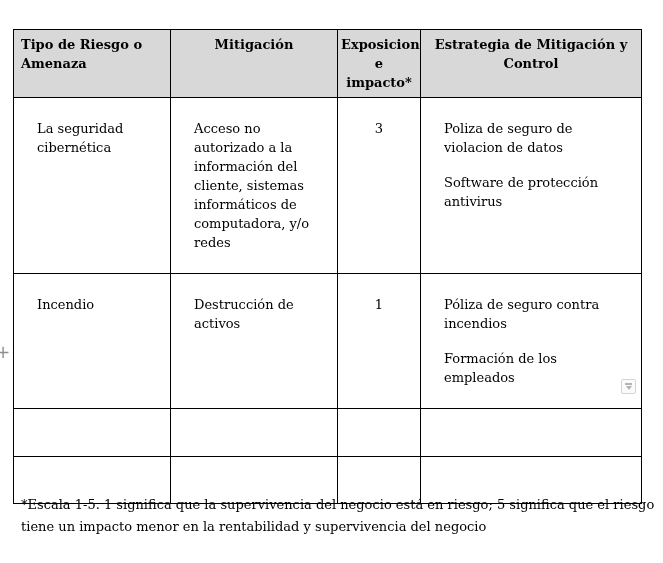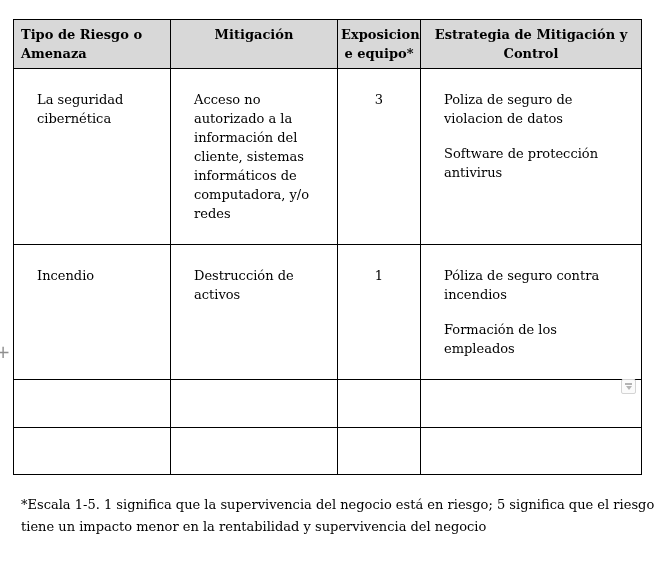--- a/index.html
+++ b/index.html
@@ -5,21 +5,21 @@
   html, body { margin: 0; padding: 0; }
   body {
     width: 663px; height: 563px;
     background: #ffffff;
     font-family: "DejaVu Serif", serif;
     position: relative;
     overflow: hidden;
     color: #000;
   }
   .doc-table {
-    position: absolute; left: 13px; top: 19px;
+    position: absolute; left: 13px; top: 29px;
     width: 628px;
     border-collapse: collapse;
     table-layout: fixed;
   }
   .doc-table th, .doc-table td {
     border: 1.5px solid #000000;
     vertical-align: top;
     padding: 5px 7px;
     font-size: 13px;
     line-height: 19px;
@@ -85,21 +85,21 @@
   <colgroup>
     <col style="width:157px">
     <col style="width:167px">
     <col style="width:83px">
     <col style="width:221px">
   </colgroup>
   <thead>
     <tr class="row-header">
       <th class="align-left">Tipo de Riesgo o Amenaza</th>
       <th>Mitigación</th>
-      <th class="tight">Exposicion e equipo*</th>
+      <th class="tight">Exposicion e impacto*</th>
       <th>Estrategia de Mitigación y Control</th>
     </tr>
   </thead>
   <tbody>
     <tr class="row-cyber">
       <td>
         <div class="p">La seguridad cibernética</div>
       </td>
       <td>
         <div class="p">Acceso no autorizado a la información del cliente, sistemas informáticos de computadora, y/o redes</div>

